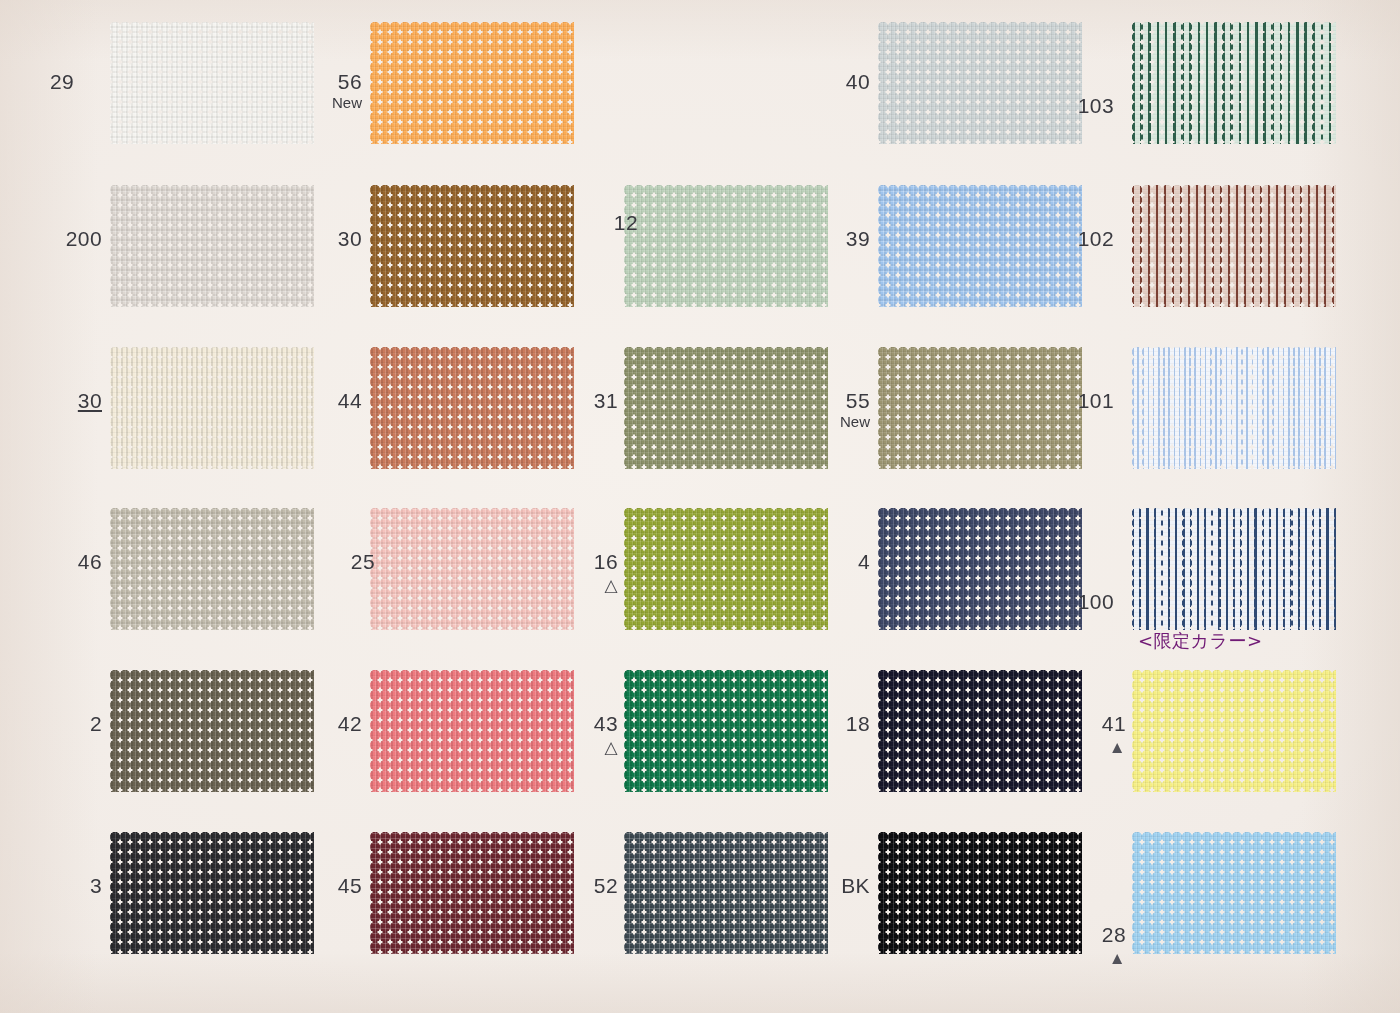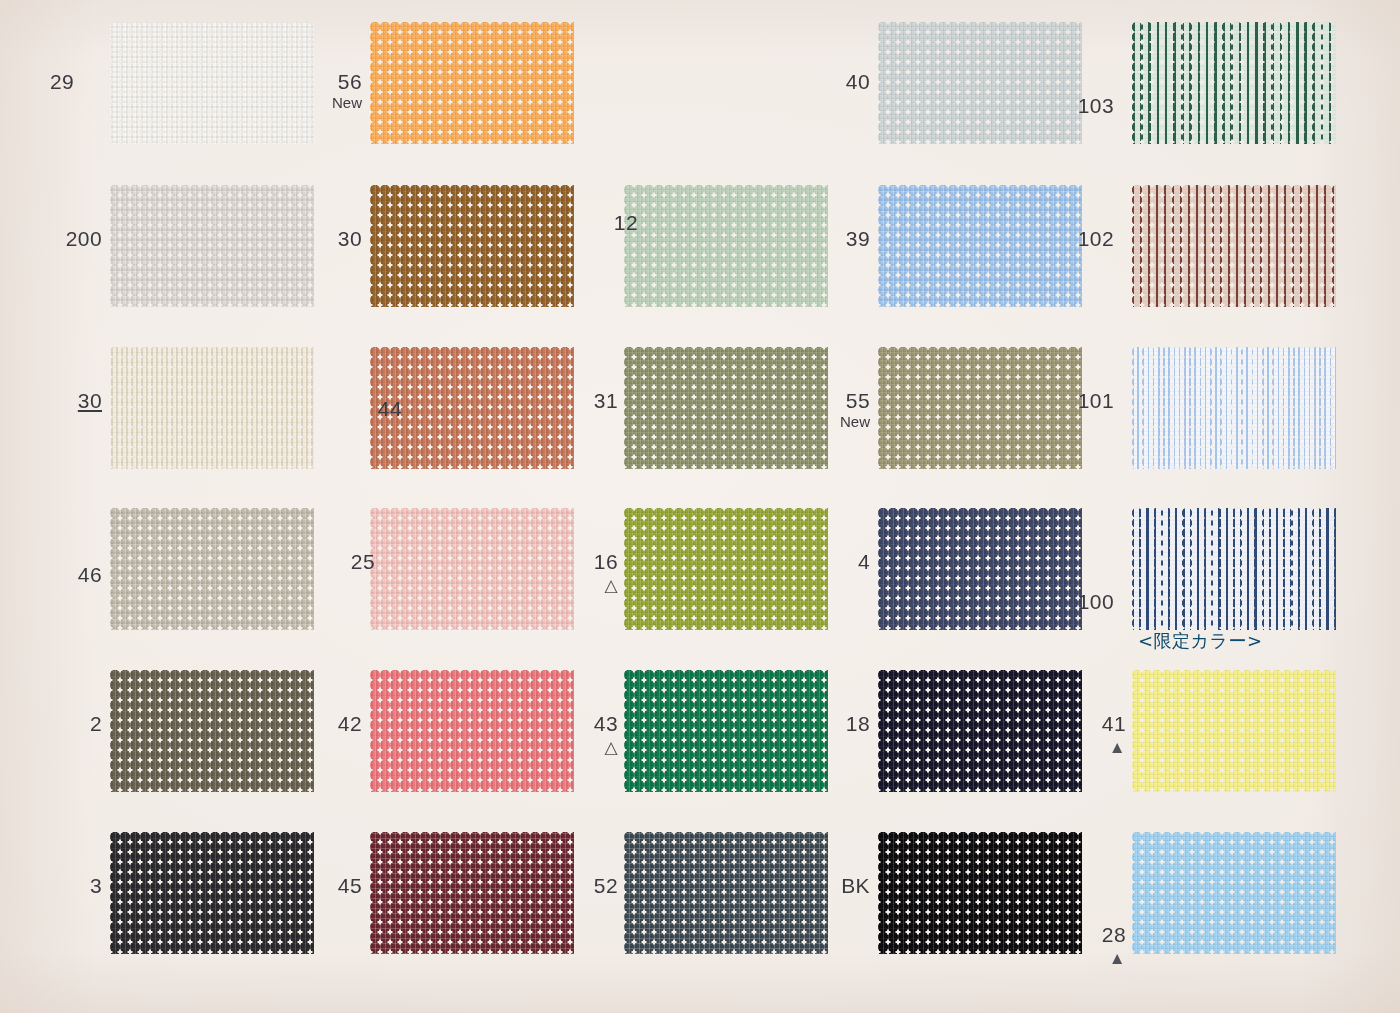--- a/index.html
+++ b/index.html
@@ -102,21 +102,21 @@
     background-image:
       repeating-linear-gradient(90deg,
         var(--sc) 0 var(--sw),
         rgba(255,255,255,0) var(--sw) var(--sp)),
       repeating-linear-gradient(0deg, rgba(255,255,255,.10) 0 1px, rgba(0,0,0,.03) 1px 2px, rgba(255,255,255,0) 2px 4px);
   }
 
   .note {
     position: absolute;
     font-size: 18px;
-    color: #0c4a6e;
+    color: #701a75;
     letter-spacing: .5px;
     white-space: nowrap;
     font-family: "DejaVu Sans", sans-serif;
   }
 </style>
 </head>
 <body>
 
 <div id="paper"></div>
 
@@ -135,29 +135,29 @@
     <div class="label" style="left: 282px; top: 228px; width: 80px;"><span>30</span></div>
     <div class="chip" style="left: 624px; top: 185px; --c: #bacfb8;"></div>
     <div class="label" style="left: 538px; top: 212px; width: 80px; margin-left: 20px;"><span>12</span></div>
     <div class="chip slub" style="left: 878px; top: 185px; --c: #9fc4ed;"></div>
     <div class="label" style="left: 790px; top: 228px; width: 80px;"><span>39</span></div>
     <div class="chip stripe" style="left: 1132px; top: 185px; --bgc: #e2cdc3; --sc: #7a4034; --sw: 2.4px; --sp: 8px;"></div>
     <div class="label" style="left: 1034px; top: 228px; width: 80px;"><span>102</span></div>
     <div class="chip rib" style="left: 110px; top: 347px; --c: #f3ebd9;"></div>
     <div class="label" style="left: 22px; top: 390px; width: 80px; text-decoration: underline;"><span>30</span></div>
     <div class="chip rib" style="left: 370px; top: 347px; --c: #ca7a5c;"></div>
-    <div class="label" style="left: 282px; top: 398px; width: 80px; padding-left: 40px;"><span>44</span></div>
+    <div class="label" style="left: 282px; top: 390px; width: 80px;"><span>44</span></div>
     <div class="chip" style="left: 624px; top: 347px; --c: #8b9069;"></div>
     <div class="label" style="left: 538px; top: 390px; width: 80px;"><span>31</span></div>
     <div class="chip" style="left: 878px; top: 347px; --c: #9b9470;"></div>
     <div class="label" style="left: 790px; top: 390px; width: 80px;"><span>55</span><span class="sub">New</span></div>
     <div class="chip stripe" style="left: 1132px; top: 347px; --bgc: #f2f5fb; --sc: #a9c3e6; --sw: 1.6px; --sp: 5.2px;"></div>
     <div class="label" style="left: 1034px; top: 390px; width: 80px;"><span>101</span></div>
     <div class="chip slub" style="left: 110px; top: 508px; --c: #c2bcad;"></div>
-    <div class="label" style="left: 22px; top: 564px; width: 80px;"><span>46</span></div>
+    <div class="label" style="left: 22px; top: 551px; width: 80px;"><span>46</span></div>
     <div class="chip slub" style="left: 370px; top: 508px; --c: #f5c3bd;"></div>
     <div class="label" style="left: 295px; top: 551px; width: 80px;"><span>25</span></div>
     <div class="chip" style="left: 624px; top: 508px; --c: #93a534;"></div>
     <div class="label" style="left: 538px; top: 551px; width: 80px;"><span>16</span><span class="tri">△</span></div>
     <div class="chip rib" style="left: 878px; top: 508px; --c: #3f4868;"></div>
     <div class="label" style="left: 790px; top: 551px; width: 80px;"><span>4</span></div>
     <div class="chip stripe" style="left: 1132px; top: 508px; --bgc: #eef2f8; --sc: #2f4a74; --sw: 2.2px; --sp: 7.2px;"></div>
     <div class="label" style="left: 1034px; top: 551px; width: 80px; margin-top: 40px;"><span>100</span></div>
     <div class="chip rib" style="left: 110px; top: 670px; --c: #6a6351;"></div>
     <div class="label" style="left: 22px; top: 713px; width: 80px;"><span>2</span></div>

